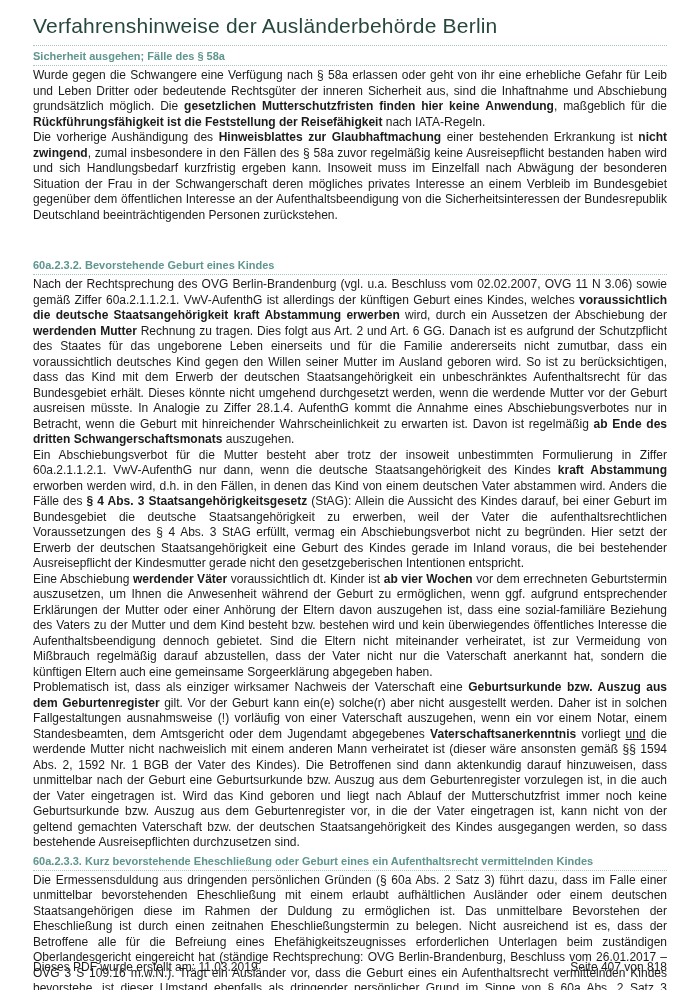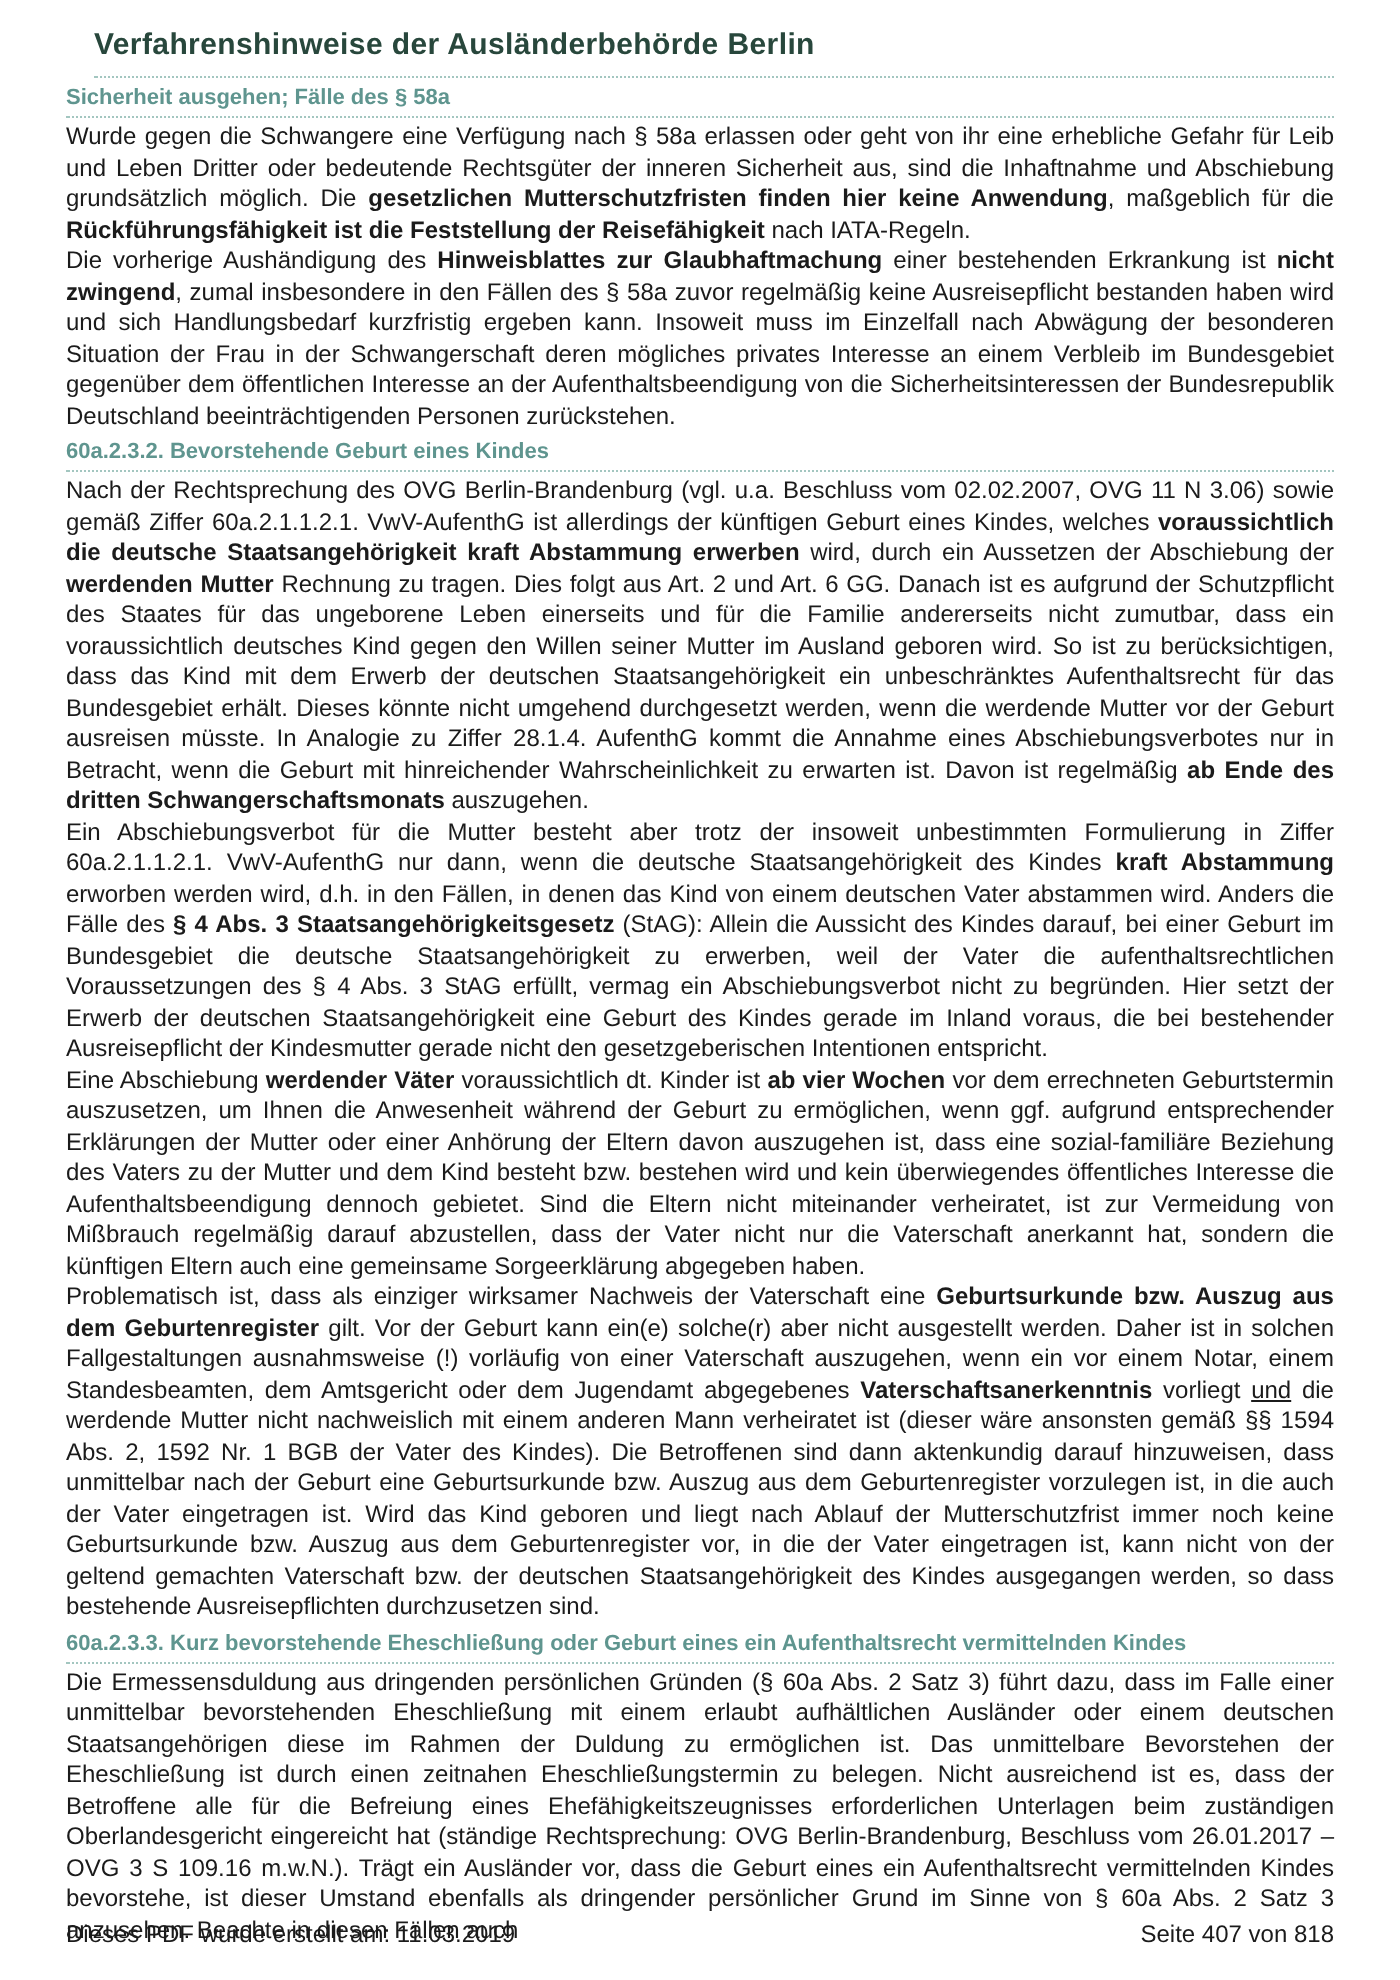--- a/index.html
+++ b/index.html
@@ -8,24 +8,24 @@
     width:700px;height:990px;
     margin:0 auto;
     background:#ffffff;
     overflow:hidden;
     font-family:"Liberation Sans","DejaVu Sans",sans-serif;
     color:#1b1b1b;
     box-sizing:border-box;
     padding:8px 33px 0 33px;
   }
   .doc-title{
-    font-size:15px;
-    font-weight:700;
+    font-size:21px;
+    font-weight:400;
     color:#28473c;
-    margin:6px 0 0 14px;
+    margin:6px 0 0 0;
     padding-bottom:7px;
     border-bottom:1px dotted #a3c6c0;
     letter-spacing:.2px;
   }
   .section-heading{
     font-size:11px;
     color:#5f958f;
     padding:4px 0 3px 0;
     margin:0 0 2px 0;
     border-bottom:1px dotted #a3c6c0;
@@ -50,21 +50,21 @@
 </style>
 </head>
 <body>
 
 <div class="page">
   <h1 class="doc-title" style="color: rgb(40, 71, 60);">Verfahrenshinweise der Ausländerbehörde Berlin</h1>
   <div>
       <h2 class="section-heading" style="color: rgb(95, 149, 143);"><span>Sicherheit ausgehen; Fälle des § 58a</span></h2>
       <p class="para"><span>Wurde gegen die Schwangere eine Verfügung nach § 58a erlassen oder geht von ihr eine erhebliche Gefahr für Leib und Leben Dritter oder bedeutende Rechtsgüter der inneren Sicherheit aus, sind die Inhaftnahme und Abschiebung grundsätzlich möglich. Die </span><span class="b">gesetzlichen Mutterschutzfristen finden hier keine Anwendung</span><span>, maßgeblich für die </span><span class="b">Rückführungsfähigkeit ist die Feststellung der Reisefähigkeit</span><span> nach IATA-Regeln.</span></p>
       <p class="para"><span>Die vorherige Aushändigung des </span><span class="b">Hinweisblattes zur Glaubhaftmachung</span><span> einer bestehenden Erkrankung ist </span><span class="b">nicht zwingend</span><span>, zumal insbesondere in den Fällen des § 58a zuvor regelmäßig keine Ausreisepflicht bestanden haben wird und sich Handlungsbedarf kurzfristig ergeben kann. Insoweit muss im Einzelfall nach Abwägung der besonderen Situation der Frau in der Schwangerschaft deren mögliches privates Interesse an einem Verbleib im Bundesgebiet gegenüber dem öffentlichen Interesse an der Aufenthaltsbeendigung von die Sicherheitsinteressen der Bundesrepublik Deutschland beeinträchtigenden Personen zurückstehen.</span></p>
-      <h2 class="section-heading" style="color: rgb(95, 149, 143);"><span>60a.2.3.2. Bevorstehende Geburt eines Kindes</span></h2>
+      <h2 class="section-heading" style="color: rgb(95, 149, 143); margin-top: 32px;"><span>60a.2.3.2. Bevorstehende Geburt eines Kindes</span></h2>
       <p class="para"><span>Nach der Rechtsprechung des OVG Berlin-Brandenburg (vgl. u.a. Beschluss vom 02.02.2007, OVG 11 N 3.06) sowie gemäß Ziffer 60a.2.1.1.2.1. VwV-AufenthG ist allerdings der künftigen Geburt eines Kindes, welches </span><span class="b">voraussichtlich die deutsche Staatsangehörigkeit kraft Abstammung erwerben</span><span> wird, durch ein Aussetzen der Abschiebung der </span><span class="b">werdenden Mutter</span><span> Rechnung zu tragen. Dies folgt aus Art. 2 und Art. 6 GG. Danach ist es aufgrund der Schutzpflicht des Staates für das ungeborene Leben einerseits und für die Familie andererseits nicht zumutbar, dass ein voraussichtlich deutsches Kind gegen den Willen seiner Mutter im Ausland geboren wird. So ist zu berücksichtigen, dass das Kind mit dem Erwerb der deutschen Staatsangehörigkeit ein unbeschränktes Aufenthaltsrecht für das Bundesgebiet erhält. Dieses könnte nicht umgehend durchgesetzt werden, wenn die werdende Mutter vor der Geburt ausreisen müsste. In Analogie zu Ziffer 28.1.4. AufenthG kommt die Annahme eines Abschiebungsverbotes nur in Betracht, wenn die Geburt mit hinreichender Wahrscheinlichkeit zu erwarten ist. Davon ist regelmäßig </span><span class="b">ab Ende des dritten Schwangerschaftsmonats</span><span> auszugehen.</span></p>
       <p class="para"><span>Ein Abschiebungsverbot für die Mutter besteht aber trotz der insoweit unbestimmten Formulierung in Ziffer 60a.2.1.1.2.1. VwV-AufenthG nur dann, wenn die deutsche Staatsangehörigkeit des Kindes </span><span class="b">kraft Abstammung</span><span> erworben werden wird, d.h. in den Fällen, in denen das Kind von einem deutschen Vater abstammen wird. Anders die Fälle des </span><span class="b">§ 4 Abs. 3 Staatsangehörigkeitsgesetz</span><span> (StAG): Allein die Aussicht des Kindes darauf, bei einer Geburt im Bundesgebiet die deutsche Staatsangehörigkeit zu erwerben, weil der Vater die aufenthaltsrechtlichen Voraussetzungen des § 4 Abs. 3 StAG erfüllt, vermag ein Abschiebungsverbot nicht zu begründen. Hier setzt der Erwerb der deutschen Staatsangehörigkeit eine Geburt des Kindes gerade im Inland voraus, die bei bestehender Ausreisepflicht der Kindesmutter gerade nicht den gesetzgeberischen Intentionen entspricht.</span></p>
       <p class="para"><span>Eine Abschiebung </span><span class="b">werdender Väter</span><span> voraussichtlich dt. Kinder ist </span><span class="b">ab vier Wochen</span><span> vor dem errechneten Geburtstermin auszusetzen, um Ihnen die Anwesenheit während der Geburt zu ermöglichen, wenn ggf. aufgrund entsprechender Erklärungen der Mutter oder einer Anhörung der Eltern davon auszugehen ist, dass eine sozial-familiäre Beziehung des Vaters zu der Mutter und dem Kind besteht bzw. bestehen wird und kein überwiegendes öffentliches Interesse die Aufenthaltsbeendigung dennoch gebietet. Sind die Eltern nicht miteinander verheiratet, ist zur Vermeidung von Mißbrauch regelmäßig darauf abzustellen, dass der Vater nicht nur die Vaterschaft anerkannt hat, sondern die künftigen Eltern auch eine gemeinsame Sorgeerklärung abgegeben haben.</span></p>
       <p class="para"><span>Problematisch ist, dass als einziger wirksamer Nachweis der Vaterschaft eine </span><span class="b">Geburtsurkunde bzw. Auszug aus dem Geburtenregister</span><span> gilt. Vor der Geburt kann ein(e) solche(r) aber nicht ausgestellt werden. Daher ist in solchen Fallgestaltungen ausnahmsweise (!) vorläufig von einer Vaterschaft auszugehen, wenn ein vor einem Notar, einem Standesbeamten, dem Amtsgericht oder dem Jugendamt abgegebenes </span><span class="b">Vaterschaftsanerkenntnis</span><span> vorliegt </span><span class="u">und</span><span> die werdende Mutter nicht nachweislich mit einem anderen Mann verheiratet ist (dieser wäre ansonsten gemäß §§ 1594 Abs. 2, 1592 Nr. 1 BGB der Vater des Kindes). Die Betroffenen sind dann aktenkundig darauf hinzuweisen, dass unmittelbar nach der Geburt eine Geburtsurkunde bzw. Auszug aus dem Geburtenregister vorzulegen ist, in die auch der Vater eingetragen ist. Wird das Kind geboren und liegt nach Ablauf der Mutterschutzfrist immer noch keine Geburtsurkunde bzw. Auszug aus dem Geburtenregister vor, in die der Vater eingetragen ist, kann nicht von der geltend gemachten Vaterschaft bzw. der deutschen Staatsangehörigkeit des Kindes ausgegangen werden, so dass bestehende Ausreisepflichten durchzusetzen sind.</span></p>
       <h2 class="section-heading" style="color: rgb(95, 149, 143);"><span class="u">60a.2.3.3.</span><span> Kurz bevorstehende Eheschließung oder Geburt eines ein Aufenthaltsrecht vermittelnden Kindes</span></h2>
       <p class="para"><span>Die Ermessensduldung aus dringenden persönlichen Gründen (§ 60a Abs. 2 Satz 3) führt dazu, dass im Falle einer unmittelbar bevorstehenden Eheschließung mit einem erlaubt aufhältlichen Ausländer oder einem deutschen Staatsangehörigen diese im Rahmen der Duldung zu ermöglichen ist. Das unmittelbare Bevorstehen der Eheschließung ist durch einen zeitnahen Eheschließungstermin zu belegen. Nicht ausreichend ist es, dass der Betroffene alle für die Befreiung eines Ehefähigkeitszeugnisses erforderlichen Unterlagen beim zuständigen Oberlandesgericht eingereicht hat (ständige Rechtsprechung: OVG Berlin-Brandenburg, Beschluss vom 26.01.2017 – OVG 3 S 109.16 m.w.N.). Trägt ein Ausländer vor, dass die Geburt eines ein Aufenthaltsrecht vermittelnden Kindes bevorstehe, ist dieser Umstand ebenfalls als dringender persönlicher Grund im Sinne von § 60a Abs. 2 Satz 3 anzusehen. Beachte in diesen Fällen auch </span></p>
     </div>
   <div class="footer">
     <span>Dieses PDF wurde erstellt am: 11.03.2019</span>
     <span>Seite 407 von 818</span>

